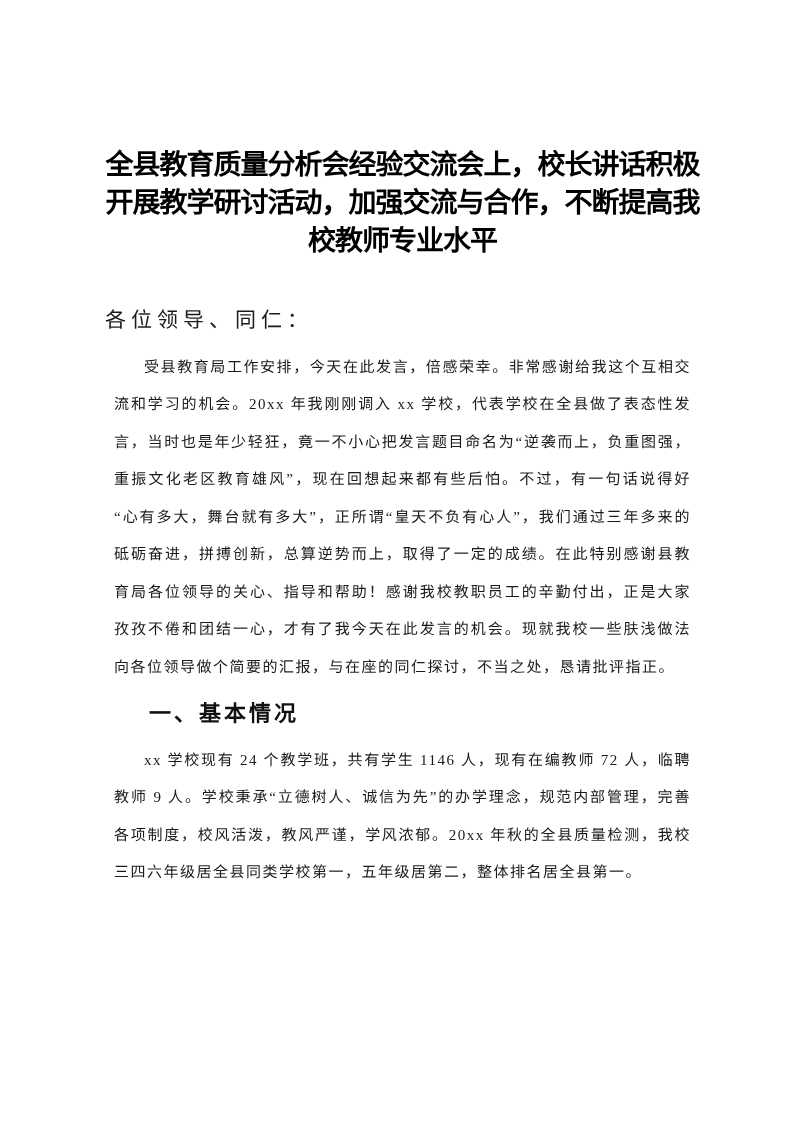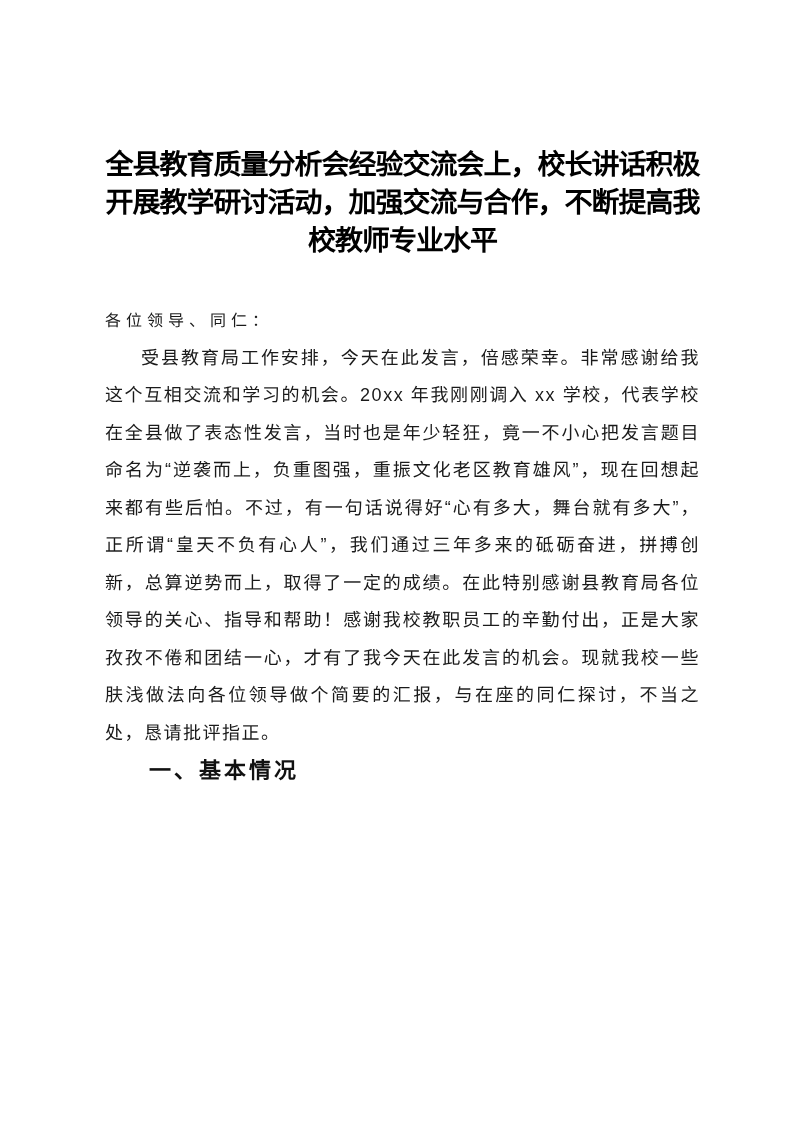--- a/index.html
+++ b/index.html
@@ -23,30 +23,30 @@
     font-weight: 700;
     font-size: 28px;
     line-height: 38px;
     letter-spacing: -1px;
     text-align: center;
     color: #000000;
   }
   .salutation {
     margin: 0;
     font-family: "Liberation Serif", "DejaVu Serif", serif;
-    font-size: 16px;
+    font-size: 21px;
     line-height: 37.5px;
     letter-spacing: 5px;
     color: #1a1a1a;
     text-align: left;
   }
   .para {
-    margin: 0;
-    font-family: Liberation Sans, sans-serif;
-    font-size: 18px;
+    margin: 9px;
+    font-family: Liberation Serif, serif;
+    font-size: 15px;
     line-height: 37.5px;
     letter-spacing: 1.5px;
     color: #1a1a1a;
     text-align: justify;
     text-justify: inter-character;
   }
   .para.indent {
     text-indent: 2em;
   }
   .section-heading {
@@ -66,13 +66,14 @@
 
 <div class="page">
   <h1 class="doc-title">全县教育质量分析会经验交流会上，校长讲话积极开展教学研讨活动，加强交流与合作，不断提高我校教师专业水平</h1>
 
   <p class="salutation">各位领导、同仁：</p>
 
   <p class="para indent">受县教育局工作安排，今天在此发言，倍感荣幸。非常感谢给我这个互相交流和学习的机会。20xx 年我刚刚调入 xx 学校，代表学校在全县做了表态性发言，当时也是年少轻狂，竟一不小心把发言题目命名为“逆袭而上，负重图强，重振文化老区教育雄风”，现在回想起来都有些后怕。不过，有一句话说得好“心有多大，舞台就有多大”，正所谓“皇天不负有心人”，我们通过三年多来的砥砺奋进，拼搏创新，总算逆势而上，取得了一定的成绩。在此特别感谢县教育局各位领导的关心、指导和帮助！感谢我校教职员工的辛勤付出，正是大家孜孜不倦和团结一心，才有了我今天在此发言的机会。现就我校一些肤浅做法向各位领导做个简要的汇报，与在座的同仁探讨，不当之处，恳请批评指正。</p>
 
   <h2 class="section-heading">一、基本情况</h2>
 
+  <p class="para indent">xx 学校现有 24 个教学班，共有学生 1146 人，现有在编教师 72 人，临聘教师 9 人。学校秉承“立德树人、诚信为先”的办学理念，规范内部管理，完善各项制度，校风活泼，教风严谨，学风浓郁。20xx 年秋的全县质量检测，我校三四六年级居全县同类学校第一，五年级居第二，整体排名居全县第一。</p>
 </div>
 
 </body></html>

